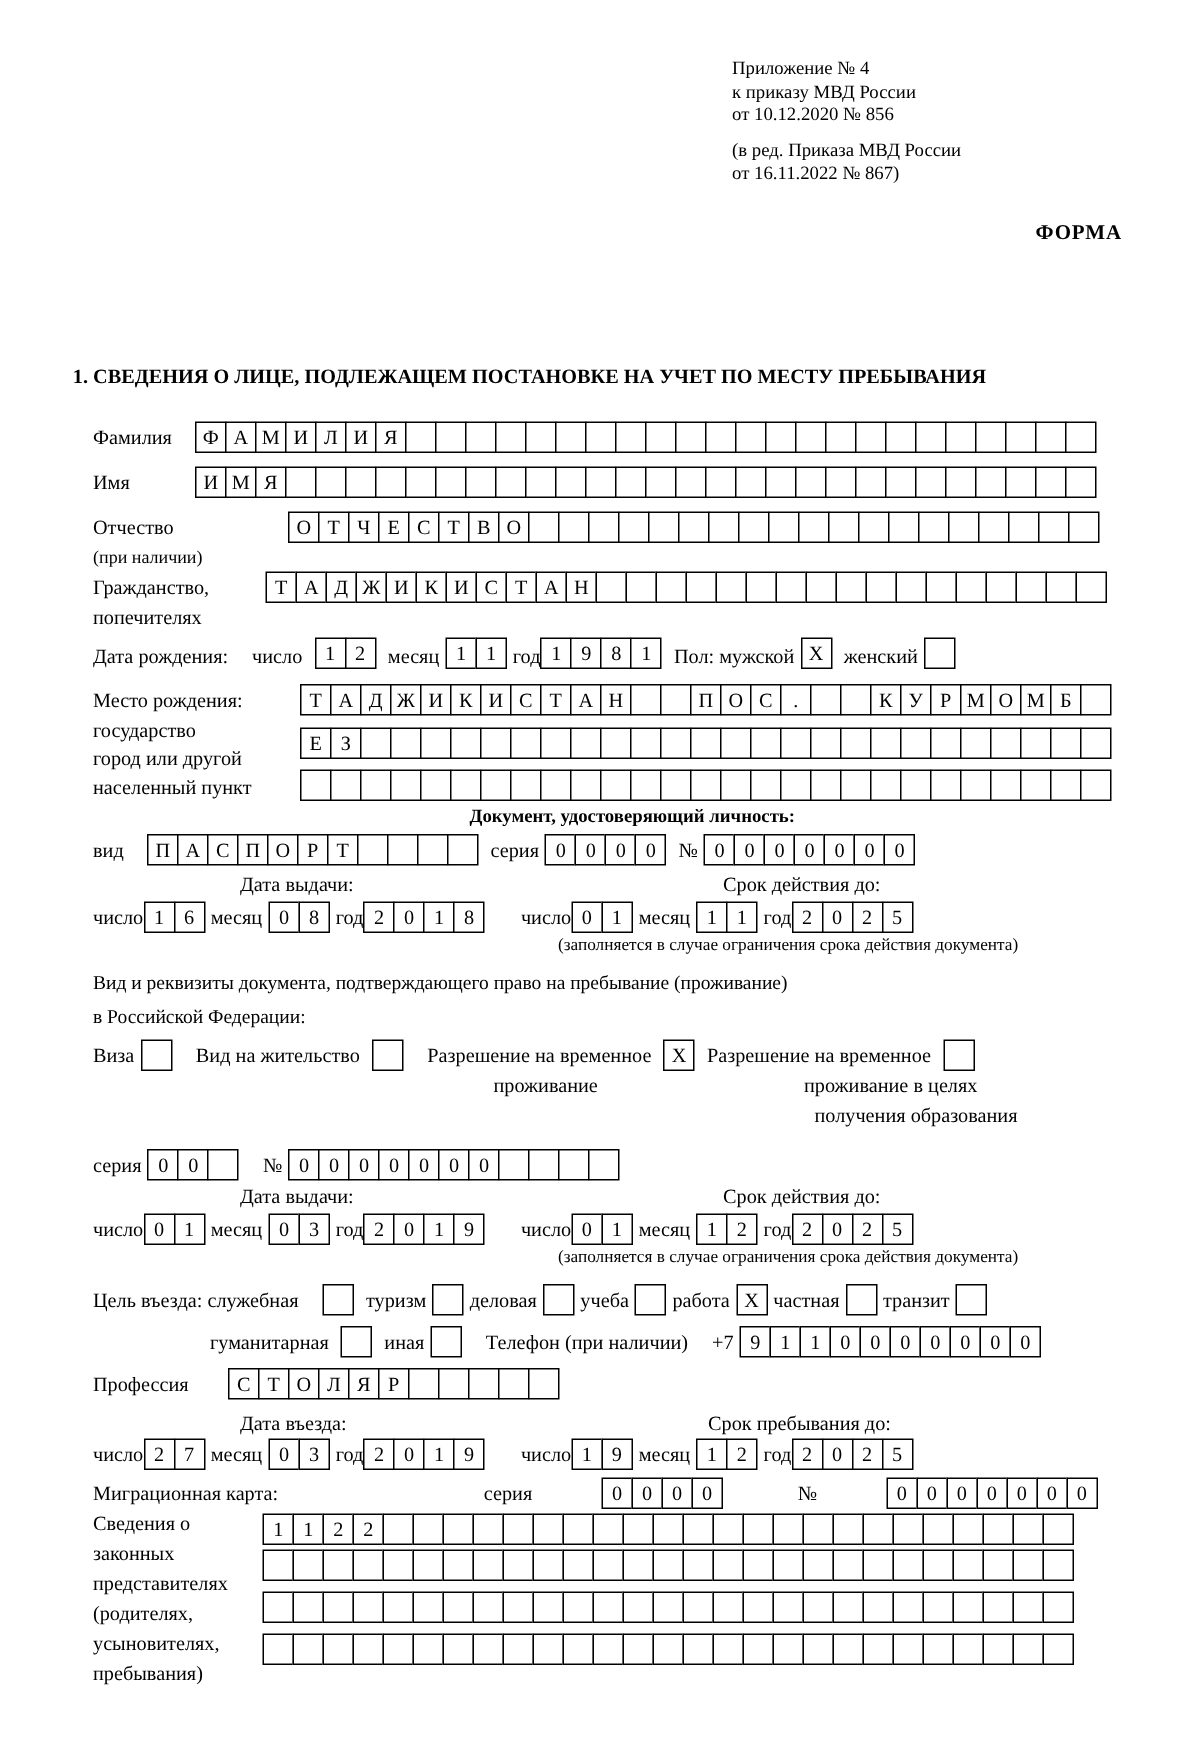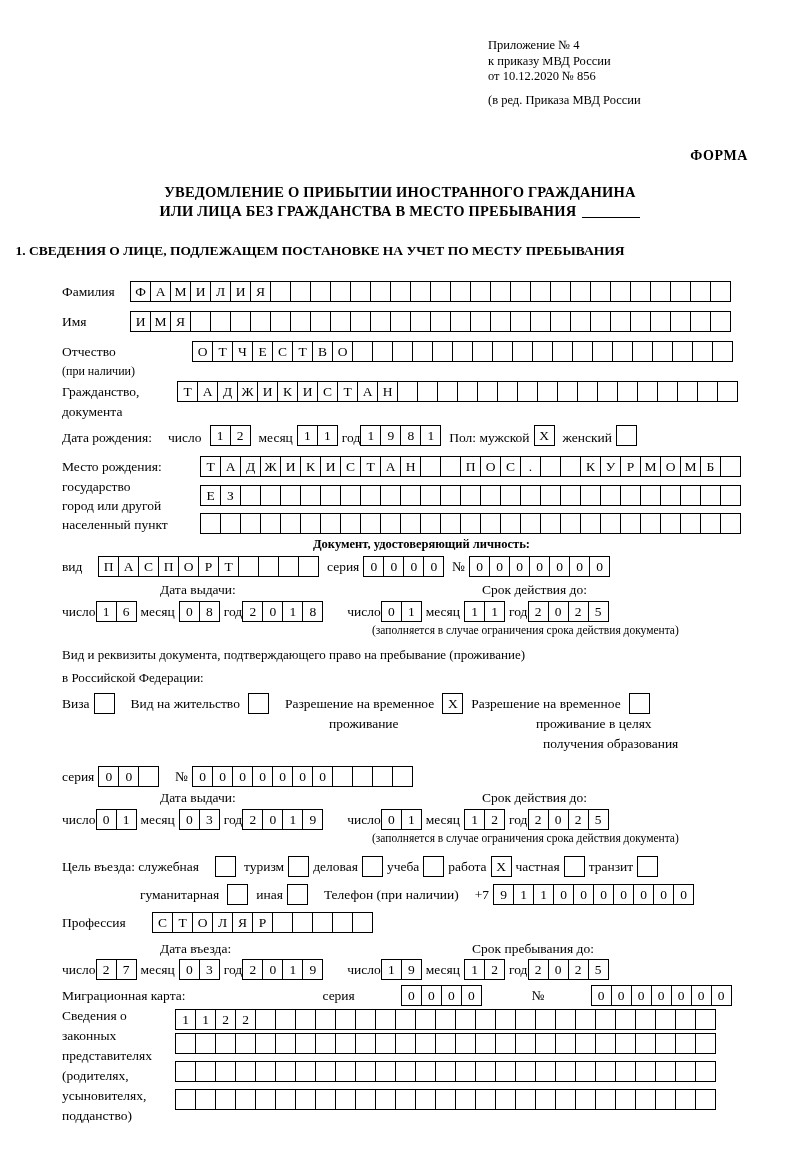--- a/index.html
+++ b/index.html
@@ -25,21 +25,21 @@
     font-weight:bold;font-size:14px;letter-spacing:.6px;
   }
 
   .title{
     position:absolute;top:183px;left:0;width:800px;text-align:center;
     font-weight:bold;font-size:14.5px;line-height:19px;letter-spacing:.2px;
   }
   .title .u{display:inline-block;width:58px;border-bottom:1px solid #000;height:14px;vertical-align:-2px;margin-left:6px;}
   .section1{
     position:absolute;top:243px;left:0;width:640px;text-align:center;
-    font-weight:bold;font-size:13.5px;
+    font-weight:bold;font-size:13.5px;padding-left:33px;
   }
 
   
   .row{position:absolute;display:flex;align-items:center;}
   .lbl{font-size:13.5px;white-space:nowrap;}
   .lbl.sm{font-size:12px;}
   .lbl.b{font-weight:bold;}
 
   
   .boxes{display:flex;}
@@ -68,27 +68,24 @@
 <body>
 
 <div class="page">
 
   <div class="hdr">
     <div>Приложение № 4</div>
     <div>к приказу МВД России</div>
     <div>от 10.12.2020 № 856</div>
     <div class="gap"></div>
     <div>(в ред. Приказа МВД России</div>
+    <div>от 16.11.2022 № 867)</div>
   </div>
   <div class="forma">ФОРМА</div>
 
-  <div class="title">
-    <span>УВЕДОМЛЕНИЕ О ПРИБЫТИИ ИНОСТРАННОГО ГРАЖДАНИНА</span><br>
-    <span>ИЛИ ЛИЦА БЕЗ ГРАЖДАНСТВА В МЕСТО ПРЕБЫВАНИЯ</span><span class="u"></span>
-  </div>
 
   <div class="section1">1. СВЕДЕНИЯ О ЛИЦЕ, ПОДЛЕЖАЩЕМ ПОСТАНОВКЕ НА УЧЕТ ПО МЕСТУ ПРЕБЫВАНИЯ</div>
 
   <div class="row" style="top:281px;left:62px;">
     <span class="lbl" style="width:68px;">Фамилия</span>
     <span class="boxes" id="bx-surname">
         <span class="bx">Ф</span>
         <span class="bx">А</span>
         <span class="bx">М</span>
         <span class="bx">И</span>
@@ -220,21 +217,21 @@
         <span class="bx"></span>
         <span class="bx"></span>
         <span class="bx"></span>
         <span class="bx"></span>
         <span class="bx"></span>
         <span class="bx"></span>
         <span class="bx"></span>
       </span>
   </div>
   <div class="row" style="top:404px;left:62px;">
-    <span class="lbl">документа</span>
+    <span class="lbl">попечителях</span>
   </div>
 
   <div class="row" style="top:425px;left:62px;align-items:flex-end;">
     <span class="lbl">Дата рождения:</span>
     <span class="sp8"></span>
       <span class="sp8"></span>
     <span class="lbl">число</span>
     <span class="sp8"></span>
     <span class="boxes" id="bx-birthday">
         <span class="bx">1</span>
@@ -757,21 +754,21 @@
   <div class="row" style="top:1048px;left:62px;">
     <span class="lbl">представителях</span>
   </div>
   <div class="row" style="top:1068px;left:62px;">
     <span class="lbl">(родителях,</span>
   </div>
   <div class="row" style="top:1088px;left:62px;">
     <span class="lbl">усыновителях,</span>
   </div>
   <div class="row" style="top:1108px;left:62px;">
-    <span class="lbl">подданство)</span>
+    <span class="lbl">пребывания)</span>
   </div>
 
   <div class="row" style="top:1009px;left:175px;">
     <span class="boxes" id="bx-rep1">
         <span class="bx">1</span>
         <span class="bx">1</span>
         <span class="bx">2</span>
         <span class="bx">2</span>
         <span class="bx"></span>
         <span class="bx"></span>

